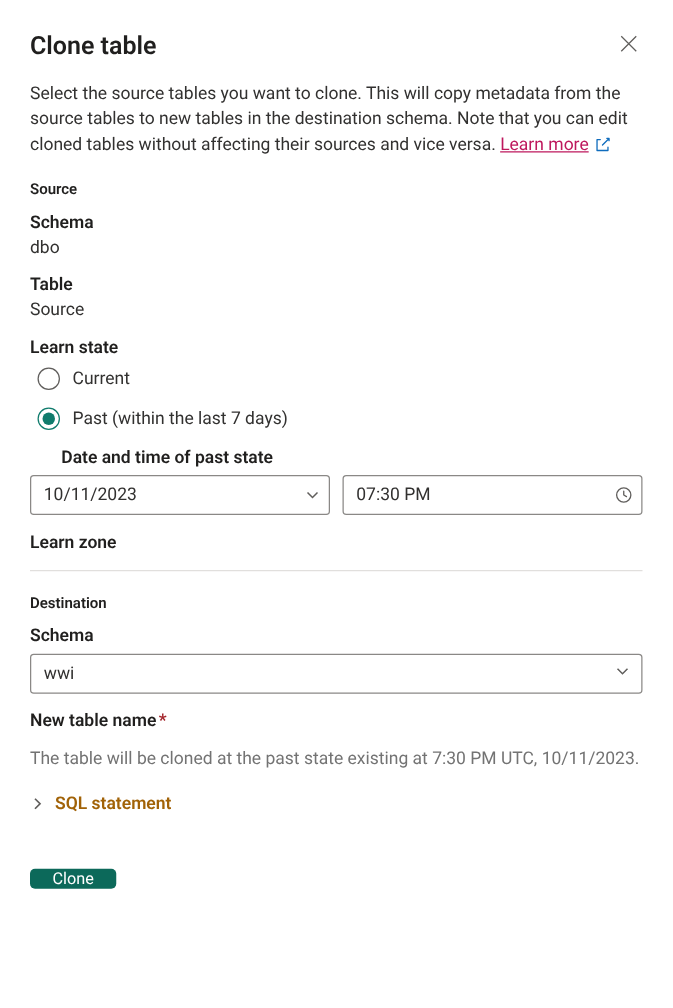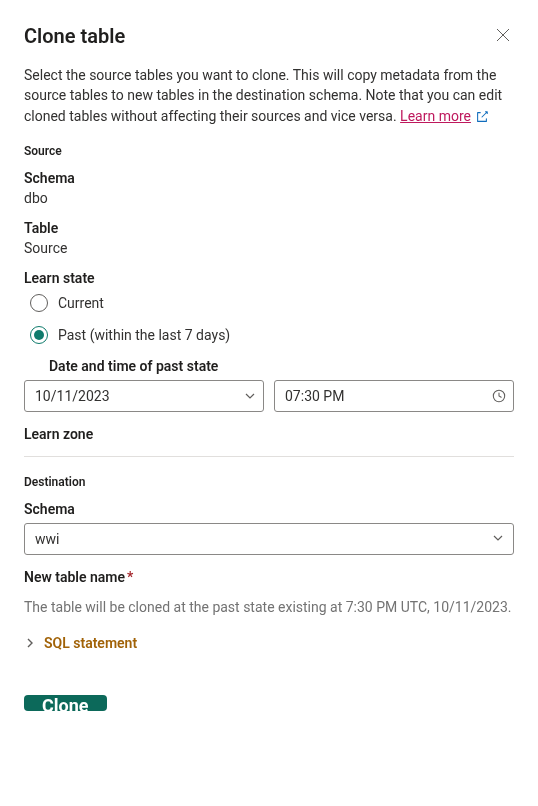--- a/index.html
+++ b/index.html
@@ -171,22 +171,22 @@
   .footer {
     margin-top: 40px;
   }
   .primary-btn {
     background: #0c695a;
     color: #fff;
     border: none;
     border-radius: 4px;
     height: 16px;
     padding: 0 18px;
-    font-size: 18px;
-    font-weight: 700;
+    font-size: 13px;
+    font-weight: 400;
     cursor: pointer;
     font-family: inherit;
   }
   .select-caret {
     position: absolute;
     right: 10px;
     top: 50%;
     transform: translateY(-50%);
     pointer-events: none;
     color: #605e5c;

